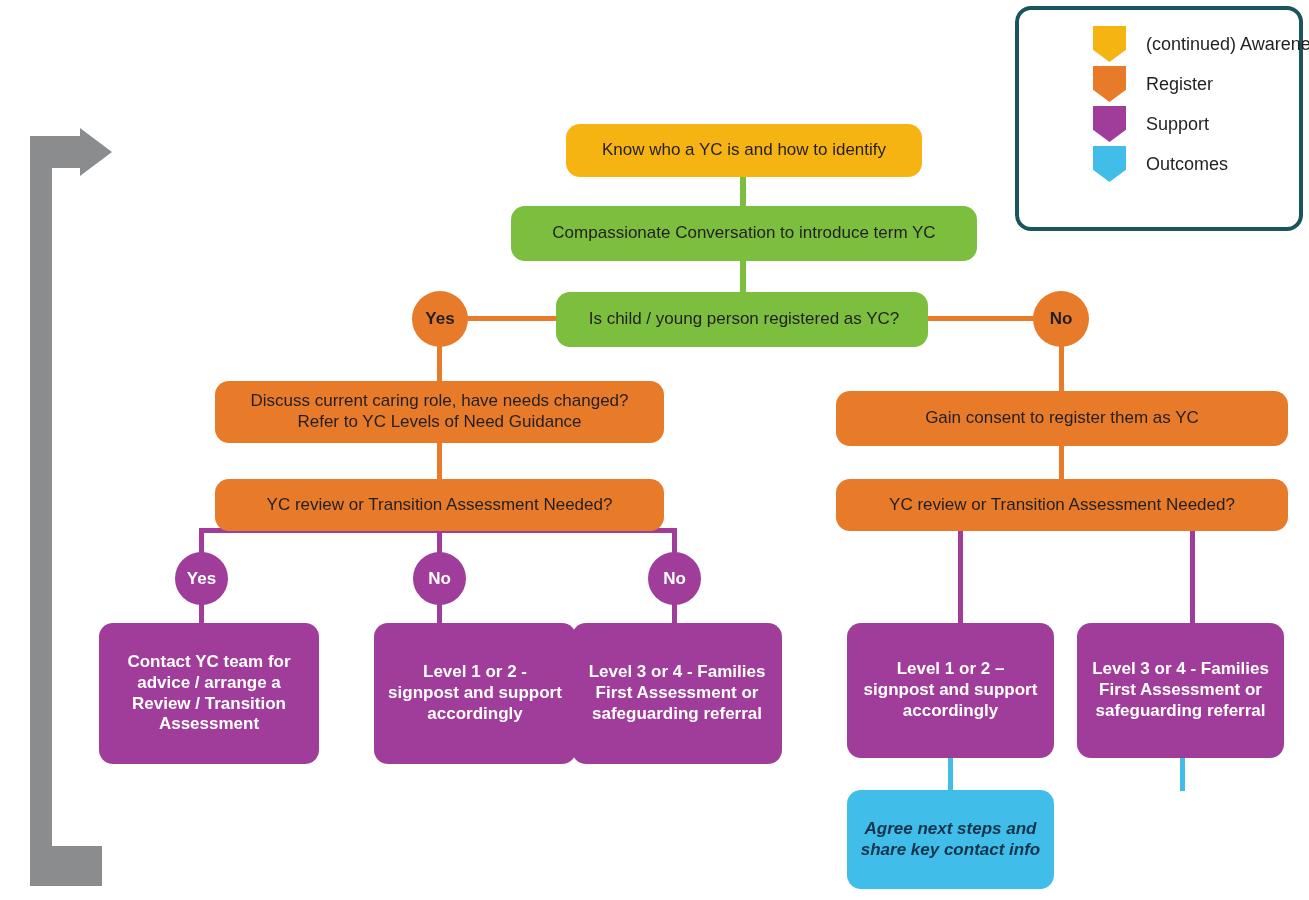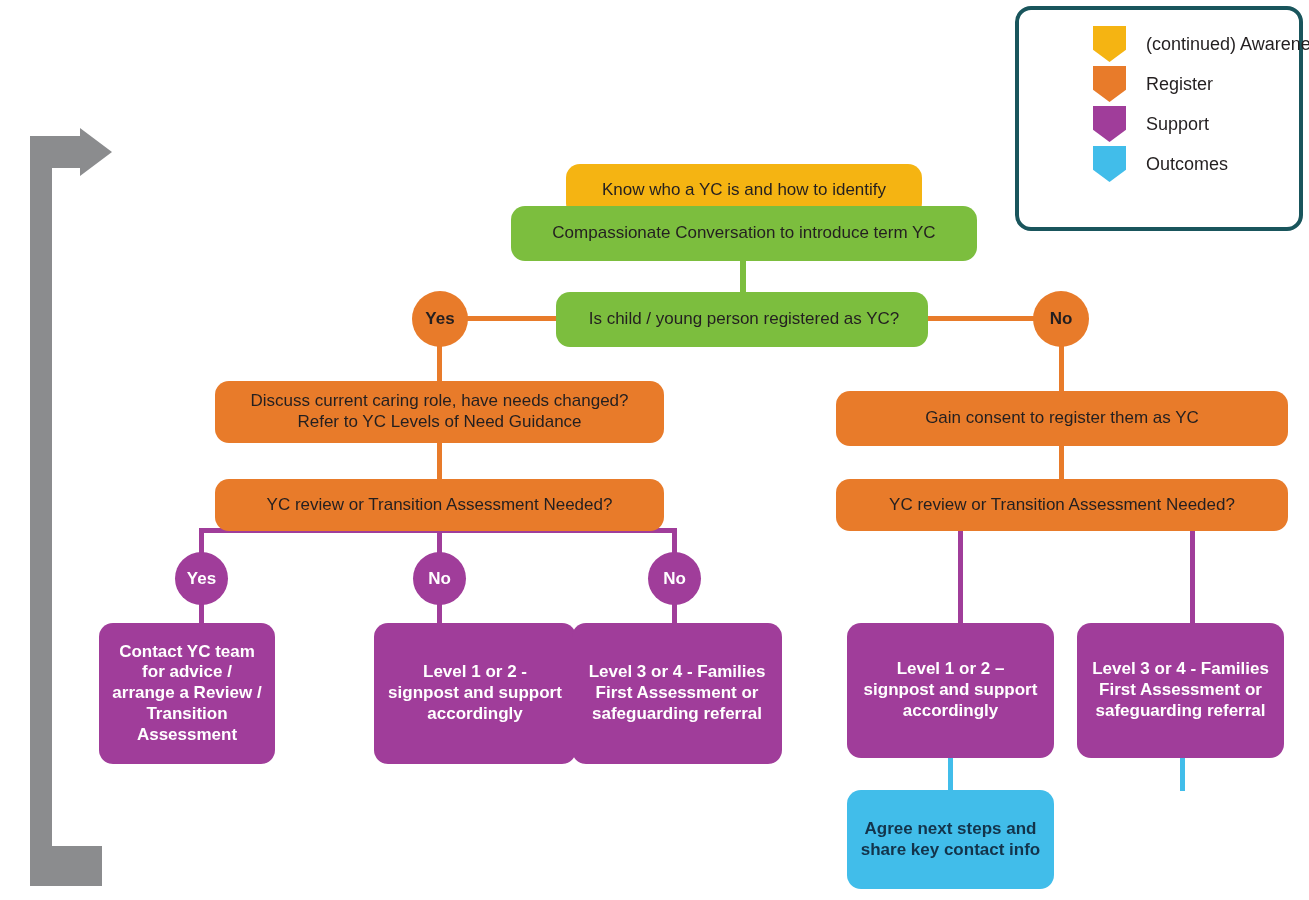--- a/index.html
+++ b/index.html
@@ -26,21 +26,21 @@
     border-radius: 14px;
     display: flex;
     align-items: center;
     justify-content: center;
     text-align: center;
     line-height: 1.22;
     padding: 6px 12px;
   }
   .node span { display: block; width: 100%; }
 
-  .n-awareness { background: #F5B412; color: #231f20; font-size: 17px; margin-top: 40px; }
+  .n-awareness { background: #F5B412; color: #231f20; font-size: 17px; }
   .n-identify  { background: #7CBE3E; color: #231f20; font-size: 17px; }
   .n-register  { background: #E87B2A; color: #231f20; font-size: 17px; }
   .n-support   { background: #A03D9A; color: #ffffff; font-size: 17px; font-weight: 700; }
   .n-outcome   { background: #41BDEA; color: #13344b; font-size: 17px; font-weight: 700; }
 
   
   .circle {
     position: absolute;
     z-index: 4;
     border-radius: 50%;
@@ -178,21 +178,21 @@
   <div class="circle c-purple" style="left:175px; top:552px; width:53px; height:53px;">
     <span>Yes</span>
   </div>
   <div class="circle c-purple" style="left:413px; top:552px; width:53px; height:53px;">
     <span>No</span>
   </div>
   <div class="circle c-purple" style="left:648px; top:552px; width:53px; height:53px;">
     <span>No</span>
   </div>
 
-  <div class="node n-support" style="left:99px; top:623px; width:176px; height:141px;">
+  <div class="node n-support" style="left:99px; top:623px; width:220px; height:141px;">
     <span>Contact YC team for advice / arrange a Review / Transition Assessment</span>
   </div>
   <div class="node n-support" style="left:334px; top:623px; width:202px; height:141px;margin-left:40px;">
     <span>Level 1 or 2 - signpost and support accordingly</span>
   </div>
   <div class="node n-support" style="left:572px; top:623px; width:210px; height:141px;">
     <span>Level 3 or 4 - Families First Assessment or safeguarding referral</span>
   </div>
 
   <div class="node n-register" style="left:836px; top:391px; width:452px; height:55px;">
@@ -203,21 +203,21 @@
     <span>YC review or Transition Assessment Needed?</span>
   </div>
 
   <div class="node n-support" style="left:847px; top:623px; width:207px; height:135px;">
     <span>Level 1 or 2 – signpost and support accordingly</span>
   </div>
   <div class="node n-support" style="left:1077px; top:623px; width:207px; height:135px;">
     <span>Level 3 or 4 - Families First Assessment or safeguarding referral</span>
   </div>
 
-  <div class="node n-outcome" style="left:847px; top:790px; width:207px; height:99px;">
+  <div class="node n-outcome" style="left:847px; top:790px; width:207px; height:99px;font-style:italic;">
     <span>Agree next steps and share key contact info</span>
   </div>
 
   <div id="legend">
 
     <div class="legend-row">
       <div class="swatch" style="background:#F5B412;"></div>
       <div class="legend-label">(continued) Awareness</div>
     </div>
 

